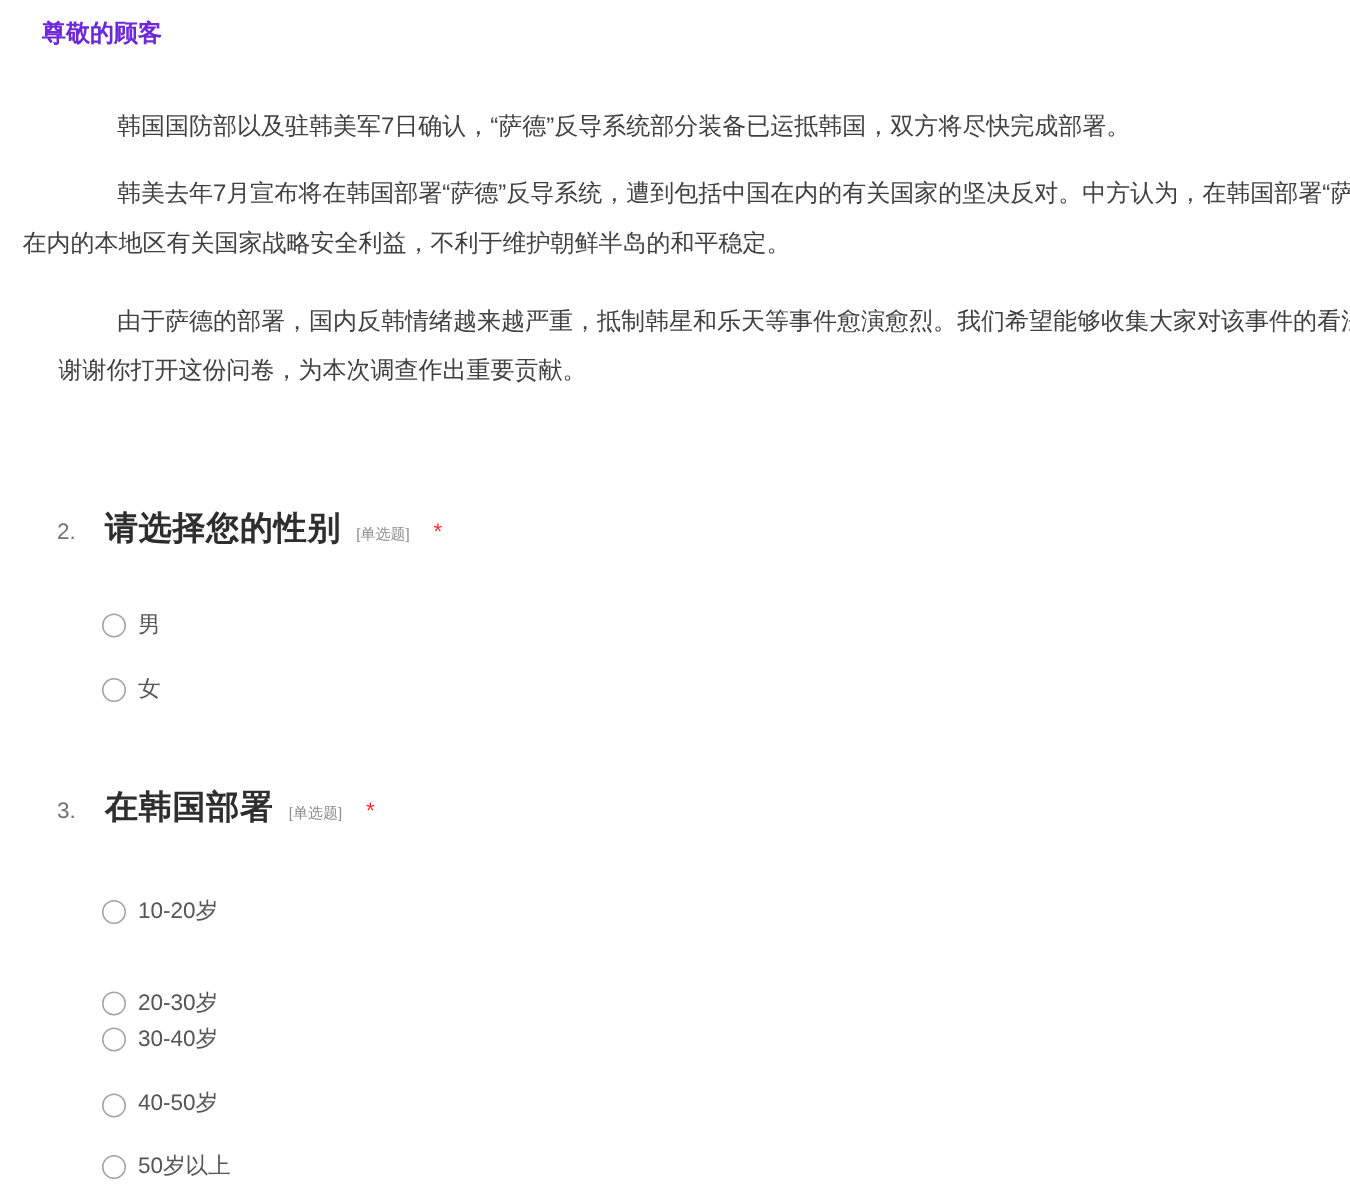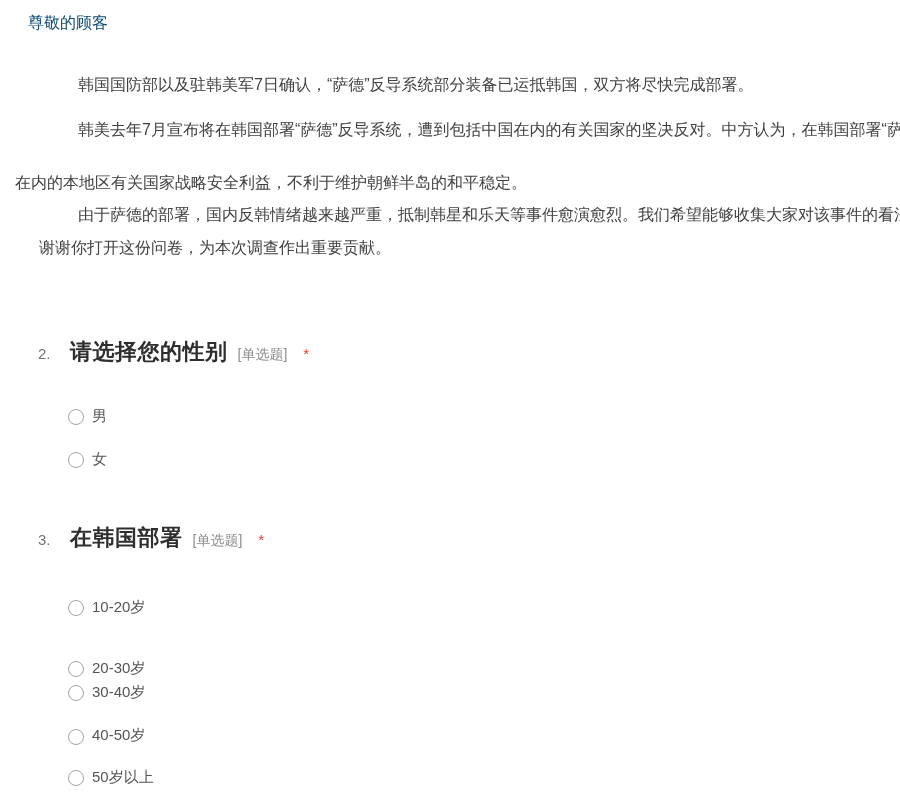--- a/index.html
+++ b/index.html
@@ -21,24 +21,24 @@
     background: #ffffff;
   }
   
   .txt-line {
     position: absolute;
     white-space: nowrap;
     font-size: 16px;
     color: #404040;
     line-height: 18px;
   }
-  .pos-greeting { left: 28px; top: 14px;  color: #0c4a6e; }
+  .pos-greeting { left: 28px; top: 14px;  color: #6d28d9; font-weight: bold; }
   .pos-l1       { left: 78px; top: 76px;  }
   .pos-l2       { left: 78px; top: 121px; }
-  .pos-l3       { left: 15px; top: 154px; margin-top: 20px; }
+  .pos-l3       { left: 15px; top: 154px; }
   .pos-l4       { left: 78px; top: 206px; }
   .pos-l5       { left: 39px; top: 239px; }
   
   .q-header {
     position: absolute;
     display: flex;
     align-items: baseline;
     white-space: nowrap;
   }
   .pos-q2-header { left: 38px; top: 337px; }
@@ -49,21 +49,21 @@
     width: 32px;
     flex: 0 0 32px;
   }
   .q-title {
     font-size: 22px;
     font-weight: bold;
     color: #2e2e2e;
     letter-spacing: 0.5px;
   }
   .q-type-tag {
-    font-size: 14px;
+    font-size: 10px;
     color: #8c8c8c;
     margin-left: 10px;
   }
   .q-required {
     font-size: 15px;
     color: #ff2f2f;
     margin-left: 16px;
   }
   
   .option-row {

